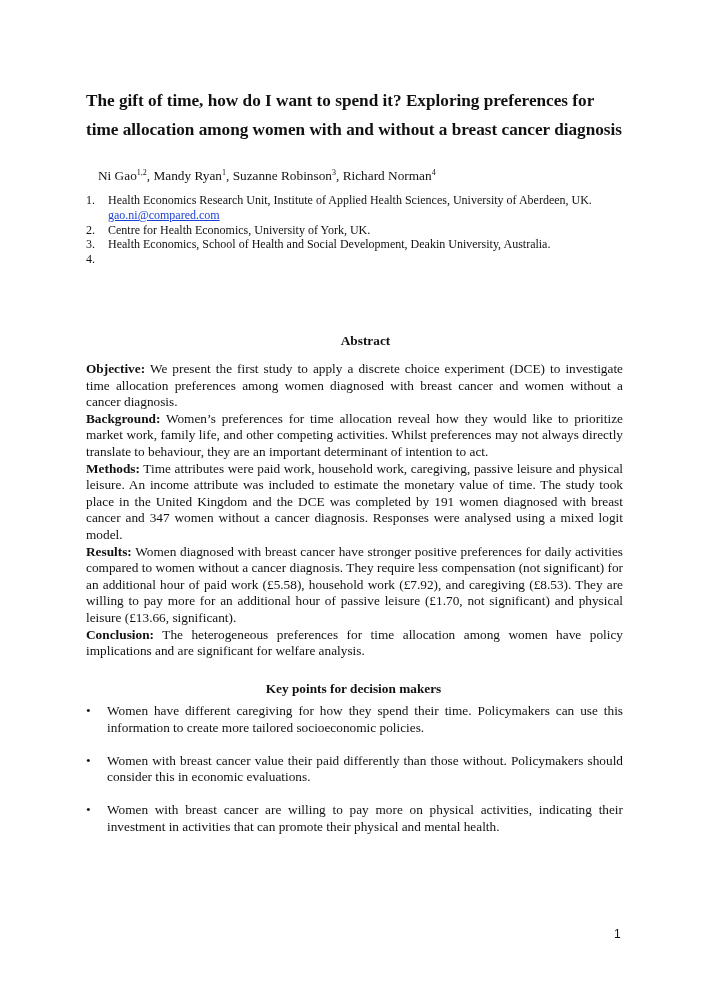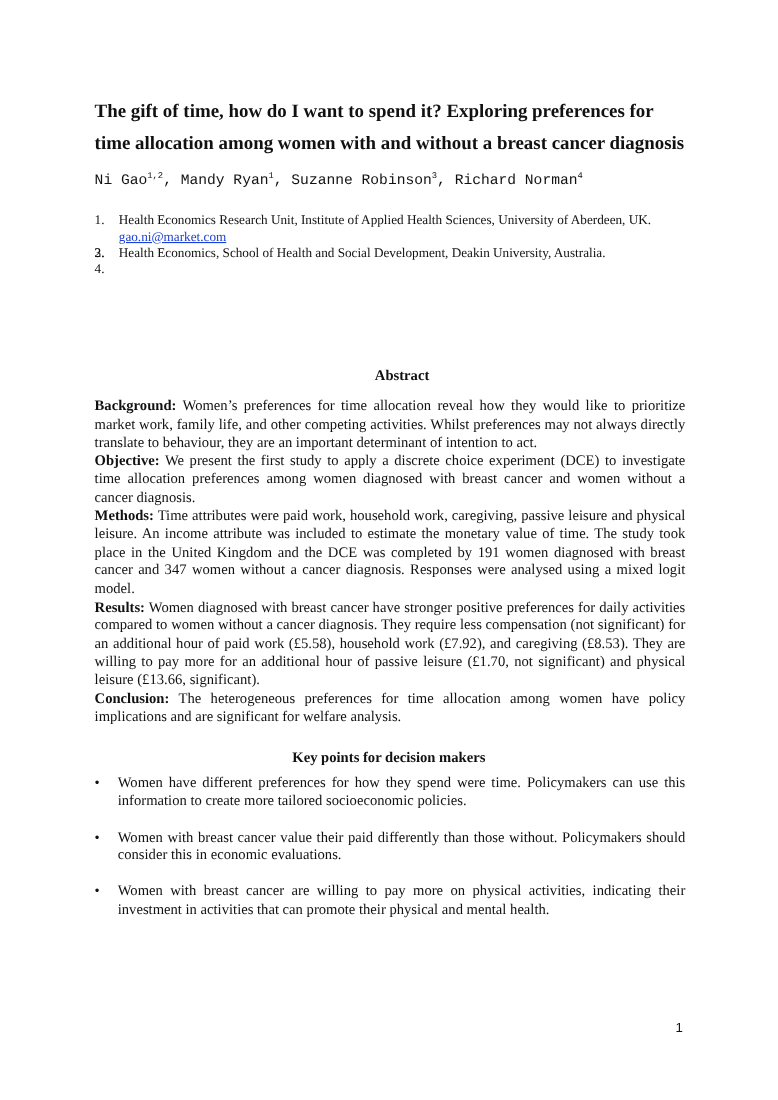--- a/index.html
+++ b/index.html
@@ -6,21 +6,21 @@
   body {
     width: 707px; height: 1000px; position: relative; overflow: hidden;
     font-family: "Liberation Serif", "DejaVu Serif", serif; color: #111;
   }
   .page { position: absolute; left: 0; top: 0; width: 707px; height: 733px; }
   .title {
     position: absolute; left: 86px; top: 86px; width: 540px;
     font-weight: bold; font-size: 17.2px; line-height: 29px; margin: 0;
   }
   .authors {
-    position: absolute; left: 86px; top: 156px; font-size: 13.3px; margin: 0; font-family: Liberation Mono, monospace;
+    position: absolute; left: 86px; top: 156px; font-size: 13.3px; margin: 12px;
   }
   .authors sup { font-size: 8px; vertical-align: 5px; }
   .affils {
     position: absolute; left: 86px; top: 193px; width: 540px;
     font-size: 12px; line-height: 14.8px; margin: 0; padding: 0; list-style: none;
   }
   .affils li { position: relative; padding-left: 22px; }
   .affils .num { position: absolute; left: 0; top: 0; }
   .affils a { color: #1a3fd6; text-decoration: underline; }
   .abstract-heading {
@@ -55,50 +55,51 @@
 
   <h1 class="title">The gift of time, how do I want to spend it? Exploring preferences for time allocation among women with and without a breast cancer diagnosis</h1>
 
   <p class="authors">
     <span><span>Ni Gao</span><sup>1,2</sup><span>, </span></span><span><span>Mandy Ryan</span><sup>1</sup><span>, </span></span><span><span>Suzanne Robinson</span><sup>3</sup><span>, </span></span><span><span>Richard Norman</span><sup>4</sup></span>
   </p>
 
   <ol class="affils">
     <li>
       <span class="num">1.</span>
-      <span>Health Economics Research Unit, Institute of Applied Health Sciences, University of Aberdeen, UK. </span><a>gao.ni@market.com</a>
+      <span>Health Economics Research Unit, Institute of Applied Health Sciences, University of Aberdeen, UK. </span><a>gao.ni@compared.com</a>
     </li>
     <li>
       <span class="num">2.</span>
+      <span>Centre for Health Economics, University of York, UK.</span>
     </li>
     <li>
       <span class="num">3.</span>
       <span>Health Economics, School of Health and Social Development, Deakin University, Australia.</span>
     </li>
     <li>
       <span class="num">4.</span>
     </li>
   </ol>
 
   <h2 class="abstract-heading">Abstract</h2>
 
   <div class="abstract">
+    <p><b>Objective:</b><span> We present the first study to apply a discrete choice experiment (DCE) to investigate time allocation preferences among women diagnosed with breast cancer and women without a cancer diagnosis.</span></p>
     <p><b>Background:</b><span> Women’s preferences for time allocation reveal how they would like to prioritize market work, family life, and other competing activities. Whilst preferences may not always directly translate to behaviour, they are an important determinant of intention to act.</span></p>
-    <p><b>Objective:</b><span> We present the first study to apply a discrete choice experiment (DCE) to investigate time allocation preferences among women diagnosed with breast cancer and women without a cancer diagnosis.</span></p>
     <p><b>Methods:</b><span> Time attributes were paid work, household work, caregiving, passive leisure and physical leisure. An income attribute was included to estimate the monetary value of time. The study took place in the United Kingdom and the DCE was completed by 191 women diagnosed with breast cancer and 347 women without a cancer diagnosis. Responses were analysed using a mixed logit model.</span></p>
     <p><b>Results:</b><span> Women diagnosed with breast cancer have stronger positive preferences for daily activities compared to women without a cancer diagnosis. They require less compensation (not significant) for an additional hour of paid work (£5.58), household work (£7.92), and caregiving (£8.53). They are willing to pay more for an additional hour of passive leisure (£1.70, not significant) and physical leisure (£13.66, significant).</span></p>
     <p><b>Conclusion:</b><span> The heterogeneous preferences for time allocation among women have policy implications and are significant for welfare analysis.</span></p>
   </div>
 
   <h2 class="kp-heading">Key points for decision makers</h2>
 
   <ul class="kp-list">
     <li>
       <span class="bullet">•</span>
-      <span>Women have different preferences for how they spend were time. Policymakers can use this information to create more tailored socioeconomic policies.</span>
+      <span>Women have different caregiving for how they spend their time. Policymakers can use this information to create more tailored socioeconomic policies.</span>
     </li>
     <li>
       <span class="bullet">•</span>
       <span>Women with breast cancer value their paid differently than those without. Policymakers should consider this in economic evaluations.</span>
     </li>
     <li>
       <span class="bullet">•</span>
       <span>Women with breast cancer are willing to pay more on physical activities, indicating their investment in activities that can promote their physical and mental health.</span>
     </li>
   </ul>

